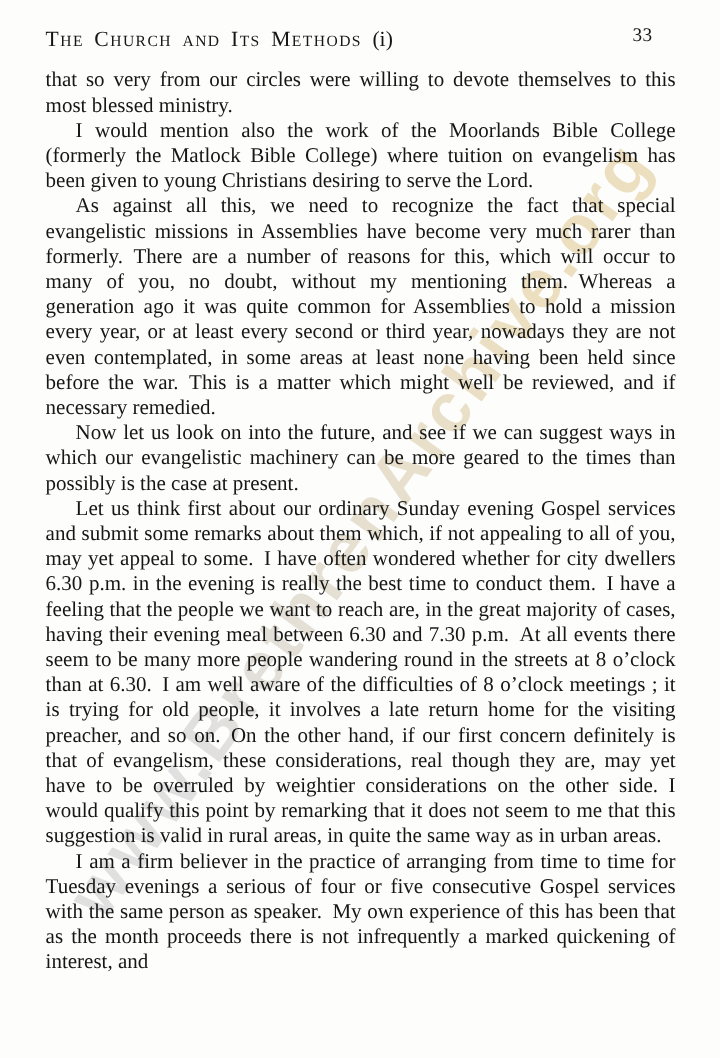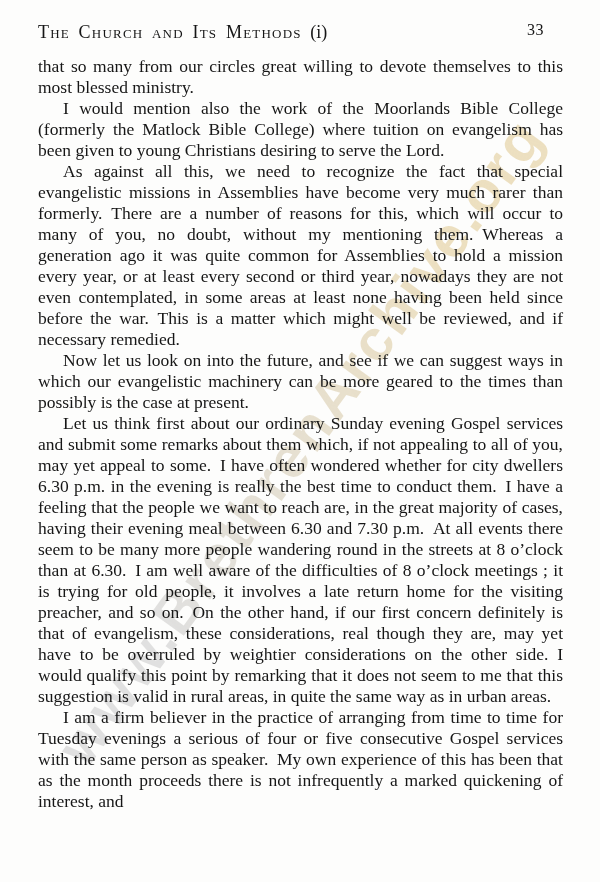--- a/index.html
+++ b/index.html
@@ -90,21 +90,21 @@
   <div class="header">
     <div class="title-wrap">
       <span class="title-main">The Church and Its Methods</span>
       <span class="title-suffix">(i)</span>
     </div>
     <div class="page-number">33</div>
   </div>
 
   <div class="body-text">
 
-  <p class="">that so many from our circles great willing to devote themselves to this most blessed ministry.</p>
+  <p class="">that so very from our circles were willing to devote themselves to this most blessed ministry.</p>
       <p class="indent">I would mention also the work of the Moorlands Bible College (formerly the Matlock Bible College) where tuition on evangelism has been given to young Christians desiring to serve the Lord.</p>
       <p class="indent">As against all this, we need to recognize the fact that special evangelistic missions in Assemblies have become very much rarer than formerly. There are a number of reasons for this, which will occur to many of you, no doubt, without my mentioning them. Whereas a generation ago it was quite common for Assemblies to hold a mission every year, or at least every second or third year, nowadays they are not even contemplated, in some areas at least none having been held since before the war. This is a matter which might well be reviewed, and if necessary remedied.</p>
       <p class="indent">Now let us look on into the future, and see if we can suggest ways in which our evangelistic machinery can be more geared to the times than possibly is the case at present.</p>
       <p class="indent">Let us think first about our ordinary Sunday evening Gospel services and submit some remarks about them which, if not appealing to all of you, may yet appeal to some. I have often wondered whether for city dwellers 6.30 p.m. in the evening is really the best time to conduct them. I have a feeling that the people we want to reach are, in the great majority of cases, having their evening meal between 6.30 and 7.30 p.m. At all events there seem to be many more people wandering round in the streets at 8 o’clock than at 6.30. I am well aware of the difficulties of 8 o’clock meetings ; it is trying for old people, it involves a late return home for the visiting preacher, and so on. On the other hand, if our first concern definitely is that of evangelism, these considerations, real though they are, may yet have to be overruled by weightier considerations on the other side. I would qualify this point by remarking that it does not seem to me that this suggestion is valid in rural areas, in quite the same way as in urban areas.</p>
       <p class="indent">I am a firm believer in the practice of arranging from time to time for Tuesday evenings a serious of four or five consecutive Gospel services with the same person as speaker. My own experience of this has been that as the month proceeds there is not infrequently a marked quickening of interest, and</p>
     </div>
 
 </div>
 
 </body></html>

